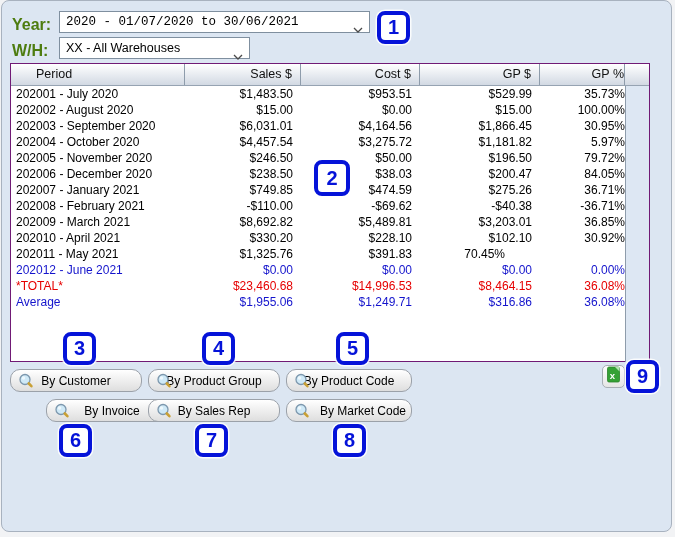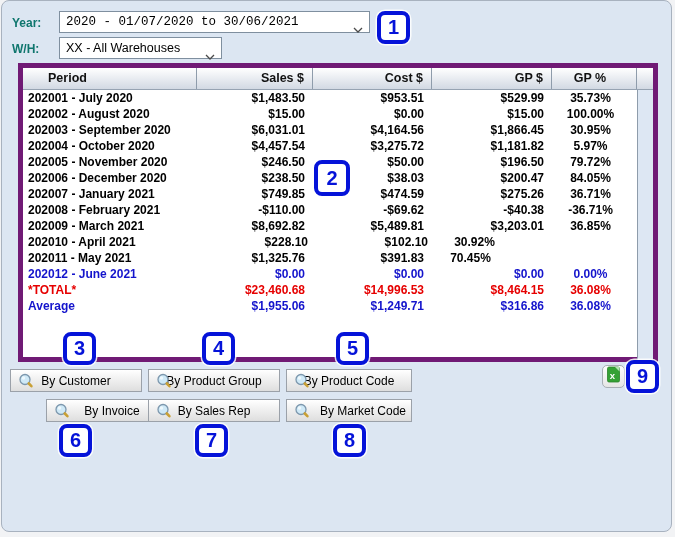--- a/index.html
+++ b/index.html
@@ -8,63 +8,63 @@
     background:#f2f3f5;
     font-family:"Liberation Sans", sans-serif;
     overflow:hidden;
   }
   .panel {
     position:absolute; left:1px; top:0; width:671px; height:532px;
     background:#dce6f2; border:1px solid #a8b2bf; border-radius:8px;
     box-sizing:border-box;
   }
   
-  .lbl { position:absolute; font-weight:bold; font-size:12px; color:#0f766e; }
+  .lbl { position:absolute; font-weight:bold; font-size:16px; color:#4d7c0f; }
   #year-label { left:10px; top:15px; }
   #wh-label   { left:10px; top:41px; }
   .combo {
     position:absolute; background:#fff; border:1px solid #7f8f9f;
     height:22px; box-sizing:border-box; font-size:12.5px; line-height:20px;
     padding-left:6px; color:#000; white-space:nowrap; cursor:default;
   }
   #year-combo { left:57px; top:10px; width:311px;font-family:Liberation Mono, monospace; }
-  #wh-combo   { left:57px; top:36px; width:163px; }
+  #wh-combo   { left:57px; top:36px; width:191px; }
   .chev { position:absolute; right:6px; top:8px; }
   
   .grid {
-    position:absolute; left:16px; top:62px; width:640px; height:299px;
-    background:#fff; border:5px solid #701a75; box-sizing:border-box;font-weight:bold;
+    position:absolute; left:8px; top:62px; width:640px; height:299px;
+    background:#fff; border:1px solid #701a75; box-sizing:border-box;
   }
   .grid-header {
     display:flex; height:21px;
     background:linear-gradient(#ffffff,#d2d9e3);
     border-bottom:1px solid #96a3b2;
     font-size:12.5px; color:#111;
   }
   .gh-cell { box-sizing:border-box; border-right:1px solid #8e9cab; line-height:20px; white-space:nowrap; overflow:hidden; }
   .c0 { width:174px; padding-left:25px; text-align:left; }
   .c1 { width:116px; text-align:right; padding-right:8px; }
   .c2 { width:119px; text-align:right; padding-right:8px; }
   .c3 { width:120px; text-align:right; padding-right:8px; }
-  .c4 { width:85px;  text-align:center; padding-right:8px; }
+  .c4 { width:85px;  text-align:right; padding-right:0; }
   .gh-fill { flex:1; border-right:none; }
   .grid-body { position:relative; height:276px; overflow:hidden; }
   .grid-fill {
     position:absolute; left:614px; right:0; top:0; bottom:0;
     background:#dde7f3; border-left:1px solid #8e9cab; box-sizing:border-box;
   }
   .row { display:flex; height:16px; font-size:12px; line-height:16px; color:#000; position:relative; }
   .row .cell { box-sizing:border-box; white-space:nowrap; overflow:hidden; }
   .row .c0 { padding-left:5px; }
   .row.blue { color:#1414cc; }
   .row.red  { color:#e60000; }
   
   .btn {
     position:absolute; height:23px; box-sizing:border-box;
-    border:1px solid #9ba1a9; border-radius:0;
+    border:1px solid #9ba1a9; border-radius:10px;
     background:linear-gradient(#ffffff,#dedede);
     font-size:12px; color:#000;
     display:flex; align-items:center; justify-content:center;
     cursor:pointer;
   }
   #btn-customer      { left:8px;   top:368px; width:132px; }
   #btn-product-group { left:146px; top:368px; width:132px; }
   #btn-product-code  { left:284px; top:368px; width:126px; }
   #btn-invoice       { left:8px;   top:398px; width:132px;margin-left:36px; }
   #btn-sales-rep     { left:146px; top:398px; width:132px; }
@@ -190,20 +190,21 @@
         </div>
         <div class="row">
           <div class="cell c0">202009 - March 2021</div>
           <div class="cell c1">$8,692.82</div>
           <div class="cell c2">$5,489.81</div>
           <div class="cell c3">$3,203.01</div>
           <div class="cell c4">36.85%</div>
         </div>
         <div class="row">
           <div class="cell c0">202010 - April 2021</div>
+          <div class="cell c1">$330.20</div>
           <div class="cell c2">$228.10</div>
           <div class="cell c3">$102.10</div>
           <div class="cell c4">30.92%</div>
         </div>
         <div class="row">
           <div class="cell c0">202011 - May 2021</div>
           <div class="cell c1">$1,325.76</div>
           <div class="cell c2">$391.83</div>
           <div class="cell c4">70.45%</div>
         </div>

